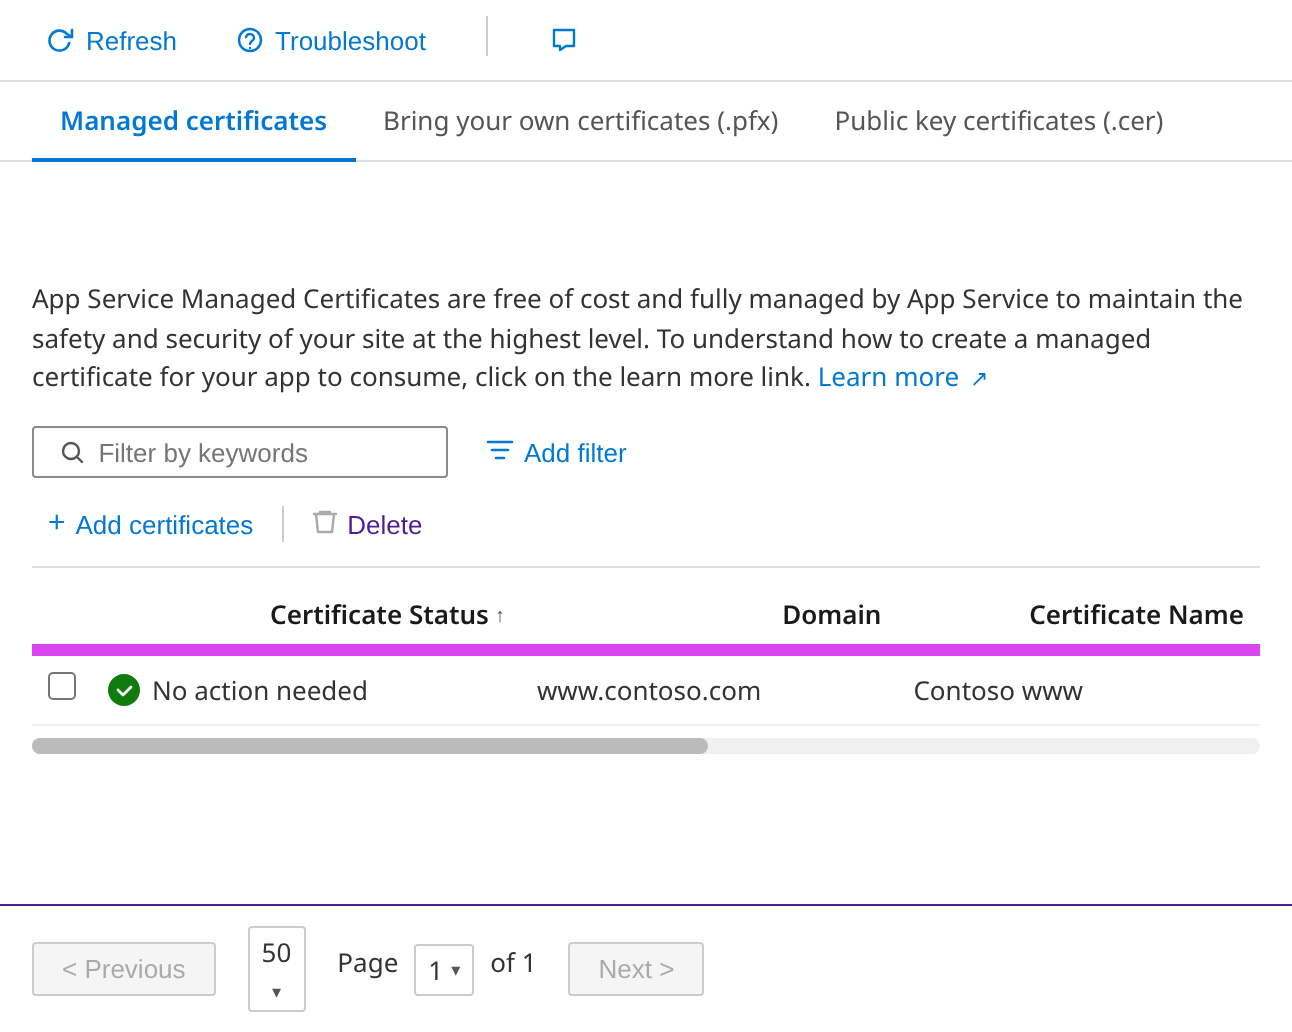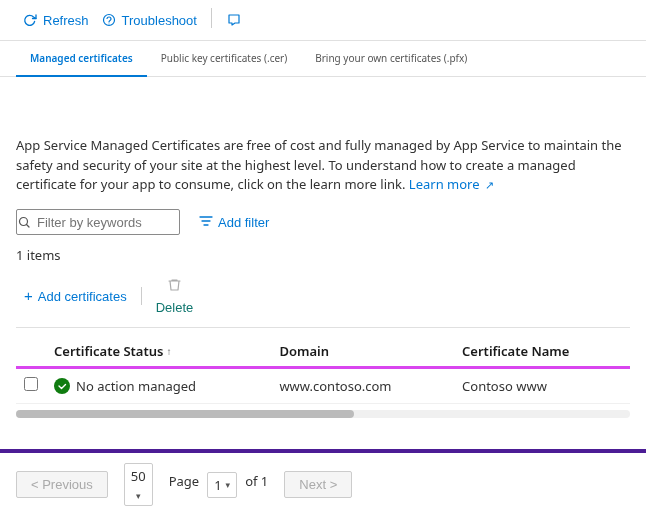--- a/index.html
+++ b/index.html
@@ -12,21 +12,21 @@
       height: 516px;
       overflow: hidden;
     }
 
     
     .toolbar {
       display: flex;
       align-items: flex-start;
       padding: 8px 16px;
       border-bottom: 1px solid #e0e0e0;
-      gap: 0;
+      gap: 16px;
     }
     .toolbar-btn {
       display: flex;
       align-items: center;
       gap: 5px;
       background: none;
       border: none;
       cursor: pointer;
       font-size: 13px;
       color: #0078d4;
@@ -49,21 +49,21 @@
 
     
     .tabs {
       display: flex;
       border-bottom: 1px solid #e0e0e0;
       padding: 0 16px;
     }
     .tab {
       padding: 10px 14px;
       cursor: pointer;
-      font-size: 10px;
+      font-size: 13px;
       color: #555;
       border-bottom: 2px solid transparent;
       margin-bottom: -1px;
       white-space: nowrap;
     }
     .tab.active {
       color: #0078d4;
       border-bottom: 2px solid #0078d4;
       font-weight: 600;
     }
@@ -91,23 +91,23 @@
       display: flex;
       align-items: center;
       gap: 10px;
       margin-bottom: 10px;
     }
     .filter-input-wrap {
       display: flex;
       align-items: center;
       border: 1px solid #8a8a8a;
       border-radius: 2px;
-      padding: 4px 0;
+      padding: 4px 12px;
       gap: 6px;
-      width: 164px;
+      width: 208px;
       background: #fff;
     }
     .filter-input-wrap input {
       border: none;
       outline: none;
       font-size: 13px;
       color: #555;
       width: 100%;
       background: transparent;
     }
@@ -147,43 +147,42 @@
       gap: 5px;
       background: none;
       border: none;
       cursor: pointer;
       font-size: 13px;
       color: #0078d4;
       padding: 4px 8px;
       border-radius: 2px;
     }
     .action-btn.disabled {
-      color: #0f766e;
+      color: #4c1d95;
       cursor: default;
-      flex-direction: column;
     }
     .action-sep {
       width: 1px;
       height: 18px;
       background: #ccc;
       margin: 0 6px;
     }
 
     
     .table {
       width: 100%;
       border-collapse: collapse;
     }
     .table th {
-      text-align: left;
+      text-align: right;
       font-size: 13px;
       font-weight: 600;
       color: #1a1a1a;
       padding: 6px 8px;
-      border-bottom: 3px solid #d946ef;
+      border-bottom: 6px solid #d946ef;
     }
     .table td {
       padding: 8px 8px;
       font-size: 13px;
       color: #333;
       border-bottom: 1px solid #f0f0f0;
     }
     .th-sort {
       display: inline-flex;
       align-items: center;
@@ -237,21 +236,21 @@
 
     
     .footer {
       position: absolute;
       bottom: 0;
       left: 0;
       right: 0;
       display: flex;
       align-items: center;
       padding: 10px 16px;
-      border-top: 4px solid #4c1d95;
+      border-top: 1px solid #4c1d95;
       background: #fff;
       gap: 16px;
     }
     .footer-nav-btn {
       background: #f5f5f5;
       border: 1px solid #ccc;
       border-radius: 2px;
       padding: 5px 14px;
       font-size: 13px;
       cursor: pointer;
@@ -329,24 +328,24 @@
       </svg>
     </span>
   </button>
 </div>
 
 <div class="tabs">
   <div class="tab active">
     <span>Managed certificates</span>
   </div>
   <div class="tab">
+    <span>Bring your own certificates (.pfx)</span>
+  </div>
+  <div class="tab">
     <span>Public key certificates (.cer)</span>
-  </div>
-  <div class="tab">
-    <span>Bring your own certificates (.pfx)</span>
   </div>
 </div>
 
 <div class="content">
 
   <p class="description">
     <span>App Service Managed Certificates are free of cost and fully managed by App Service to maintain the safety and security of your site at the highest level. To understand how to create a managed certificate for your app to consume, click on the learn more link.</span>
     <a href="#">
       <span>Learn more</span>
       <span style="font-size:11px; margin-left:2px;">↗</span>
@@ -366,23 +365,20 @@
     <button class="add-filter-btn">
       <span>
         <svg width="14" height="14" viewBox="0 0 14 14" fill="none">
           <path d="M1 3h12M3 7h8M5 11h4" stroke="#0078d4" stroke-width="1.3" stroke-linecap="round"></path>
         </svg>
       </span>
       <span>Add filter</span>
     </button>
   </div>
 
-  <div class="items-count">
-    <span>1 items</span>
-  </div>
 
   <div class="action-bar">
     <button class="action-btn">
       <span style="font-size:15px; line-height:1; margin-top:-1px;">+</span>
       <span>Add certificates</span>
     </button>
     <div class="action-sep"></div>
     <button class="action-btn disabled">
       <span>
         <svg width="13" height="14" viewBox="0 0 13 14" fill="none">
@@ -416,21 +412,21 @@
         <td class="checkbox-cell">
           <input type="checkbox" class="row-checkbox" style="">
         </td>
         <td>
           <div class="status-cell">
             <div class="status-icon-ok">
               <svg width="10" height="10" viewBox="0 0 10 10" fill="none">
                 <path d="M2 5l2.5 2.5 4-4" stroke="#fff" stroke-width="1.4" stroke-linecap="round" stroke-linejoin="round"></path>
               </svg>
             </div>
-            <span>No action managed</span>
+            <span>No action needed</span>
           </div>
         </td>
         <td>
           <span>www.contoso.com</span>
         </td>
         <td>
           <span>Contoso www</span>
         </td>
       </tr>
     </tbody>

